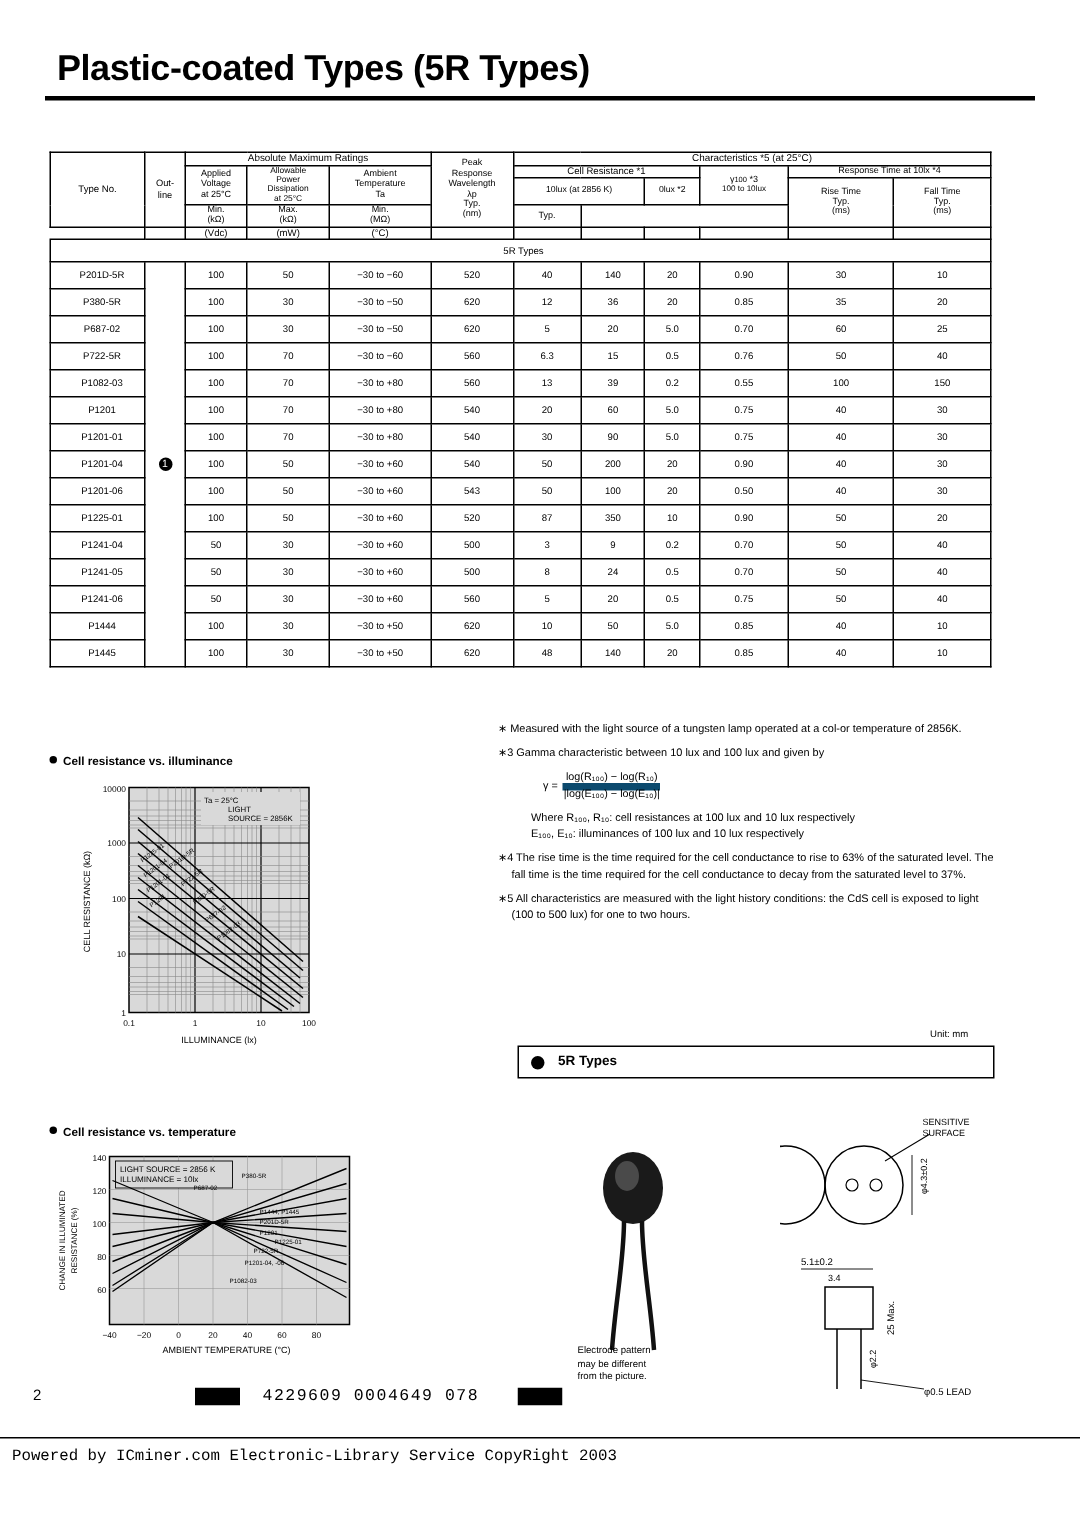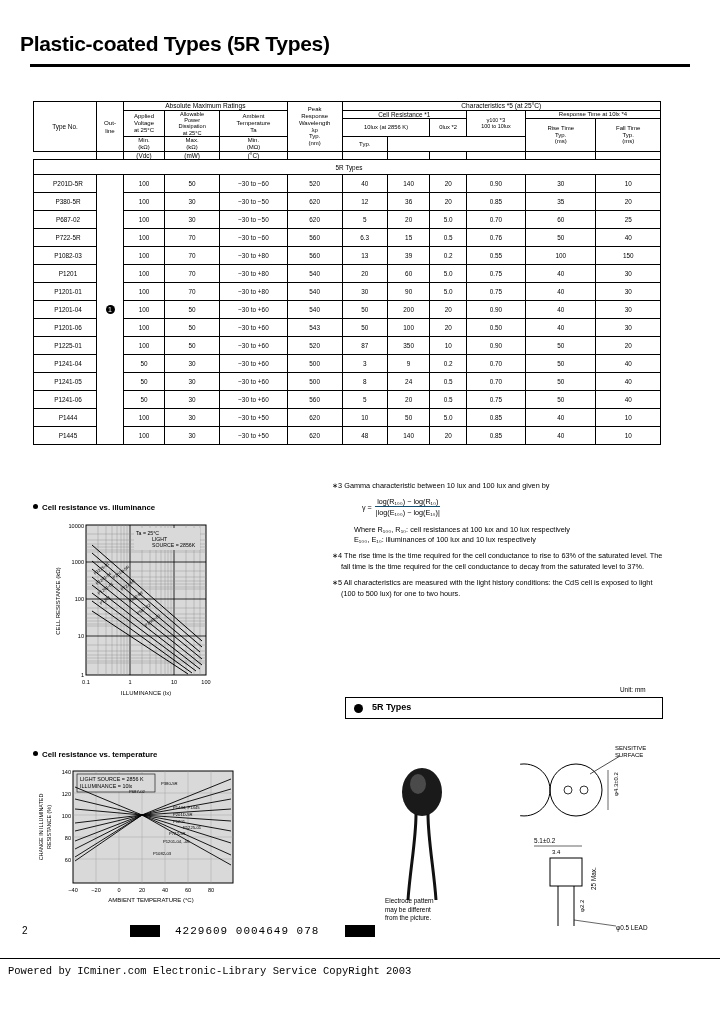--- a/index.html
+++ b/index.html
@@ -1,39 +1,39 @@
 <!DOCTYPE html>
 <html><head>
 <meta charset="utf-8">
 <style>
   html,body{margin:0;padding:0;background:#bfbfbf;}
   body{width:720px;height:1012px;font-family:"Liberation Sans",sans-serif;}
   #page{position:relative;width:720px;height:1012px;background:#fff;overflow:hidden;}
 
   
-  #title{position:absolute;left:20px;top:32px;font-size:21px;font-weight:bold;letter-spacing:-0.3px;}
+  #title{position:absolute;left:38px;top:32px;font-size:24px;font-weight:bold;letter-spacing:-0.3px;}
   #title-rule{position:absolute;left:30px;top:64px;width:660px;height:3px;background:#000;}
 
   
   #maintable{position:absolute;left:33px;top:101px;width:628px;border-collapse:collapse;}
   #maintable td,#maintable th{border:1px solid #000;font-size:6.4px;text-align:center;vertical-align:middle;padding:0;line-height:1.15;font-weight:normal;}
   #maintable .hd{font-size:6.6px;}
   .tno{font-size:8px;font-weight:bold;text-align:left;padding-left:6px !important;}
   .secrow td{text-align:left;font-size:9.5px;font-weight:bold;padding-left:4px !important;height:14px;}
   .datarow td{height:17px;font-size:7.6px;}
   .colA{width:62px;}
   .colOut{width:26px;}
   .narrow{width:54px;}
 
   
   #notes{position:absolute;left:332px;top:481px;width:332px;font-size:7.3px;line-height:1.5;}
   #notes p{margin:0 0 5px 0;text-indent:-9px;padding-left:9px;}
   .gamma-box{margin:2px 0 6px 30px;font-size:7.2px;}
   .frac{display:inline-block;vertical-align:middle;text-align:center;}
-  .frac .num{border-bottom:1px solid #0c4a6e;padding:0 2px;}
+  .frac .num{border-bottom:5px solid #0c4a6e;padding:0 2px;}
   .frac .den{padding:0 2px;text-align:right;}
 
   
   .chartcap{position:absolute;font-size:7.8px;font-weight:bold;text-align:right;}
   .bullet{display:inline-block;width:5px;height:5px;border-radius:50%;background:#000;margin-right:4px;vertical-align:1px;}
 
   
   #chart1{position:absolute;left:52px;top:519px;width:166px;height:182px;}
 
   
@@ -309,20 +309,21 @@
         <td>140</td>
         <td>20</td>
         <td>0.85</td>
         <td>40</td>
         <td>10</td>
       </tr>
     </tbody>
   </table>
 
   <div id="notes">
+    <p>∗  Measured with the light source of a tungsten lamp operated at a col-or temperature of 2856K.</p>
     <p>∗3 Gamma characteristic between 10 lux and 100 lux and given by</p>
     <div class="gamma-box">
       <span>γ =</span>
       <span class="frac">
         <span class="num">log(R₁₀₀) − log(R₁₀)</span><br>
         <span class="den">|log(E₁₀₀) − log(E₁₀)|</span>
       </span>
     </div>
     <p style="white-space:pre-line;padding-left:22px;text-indent:0;">Where R₁₀₀, R₁₀: cell resistances at 100 lux and 10 lux respectively
 E₁₀₀, E₁₀: illuminances of 100 lux and 10 lux respectively</p>

